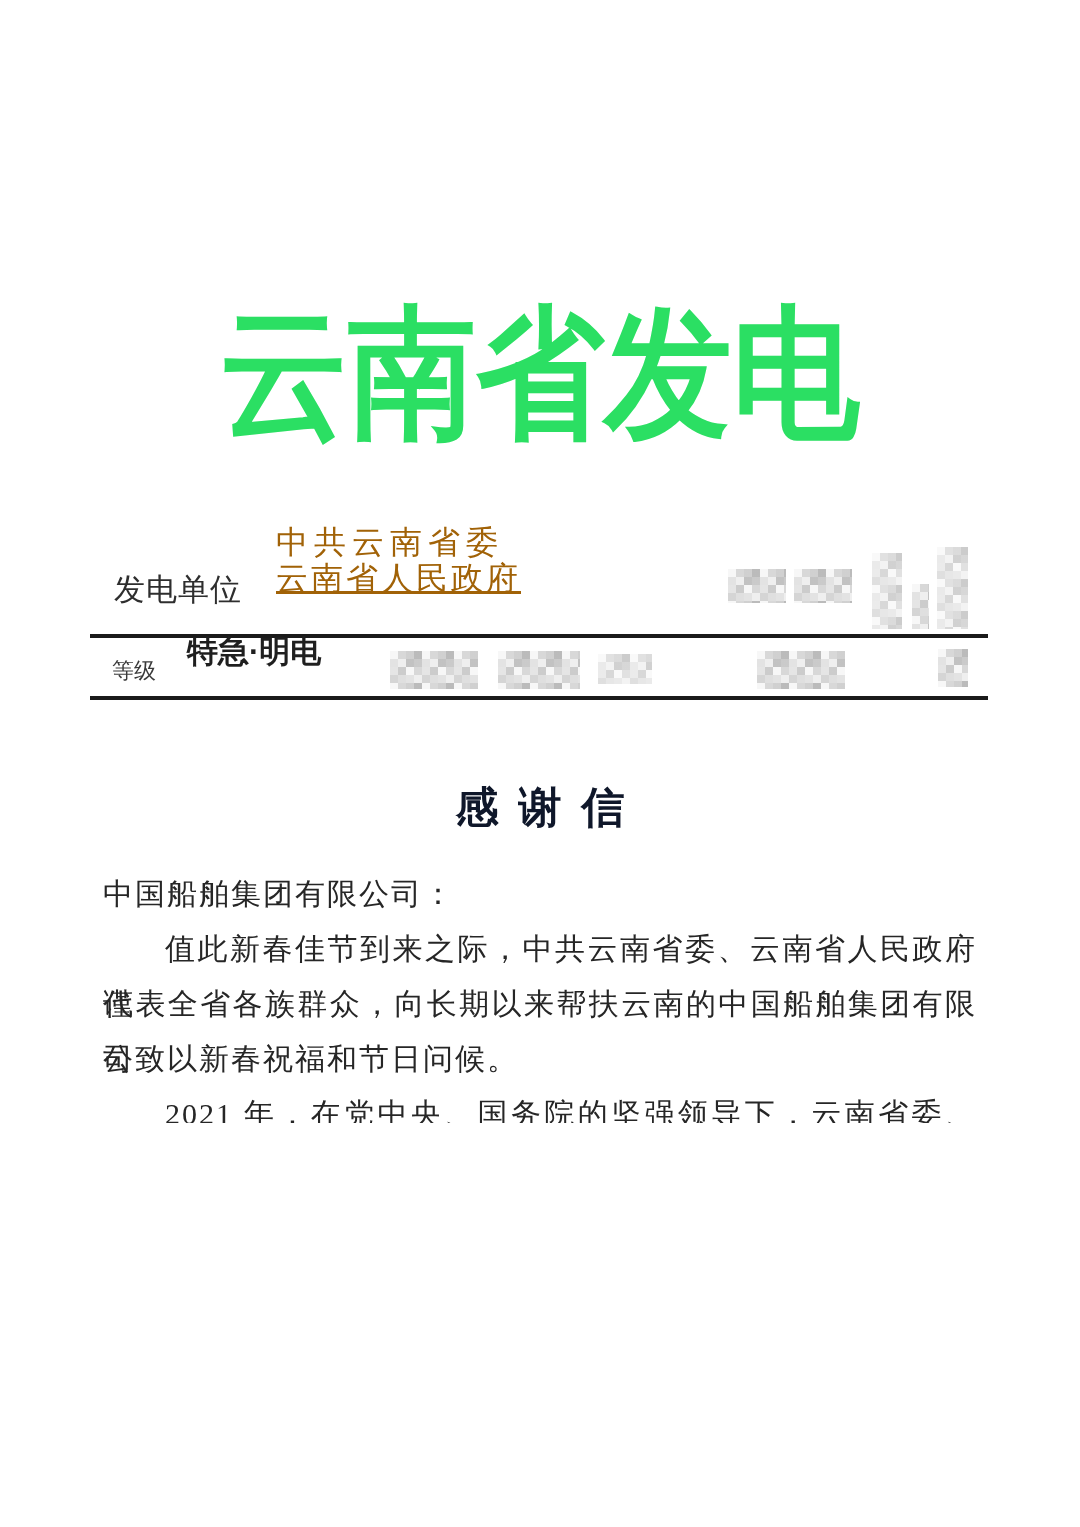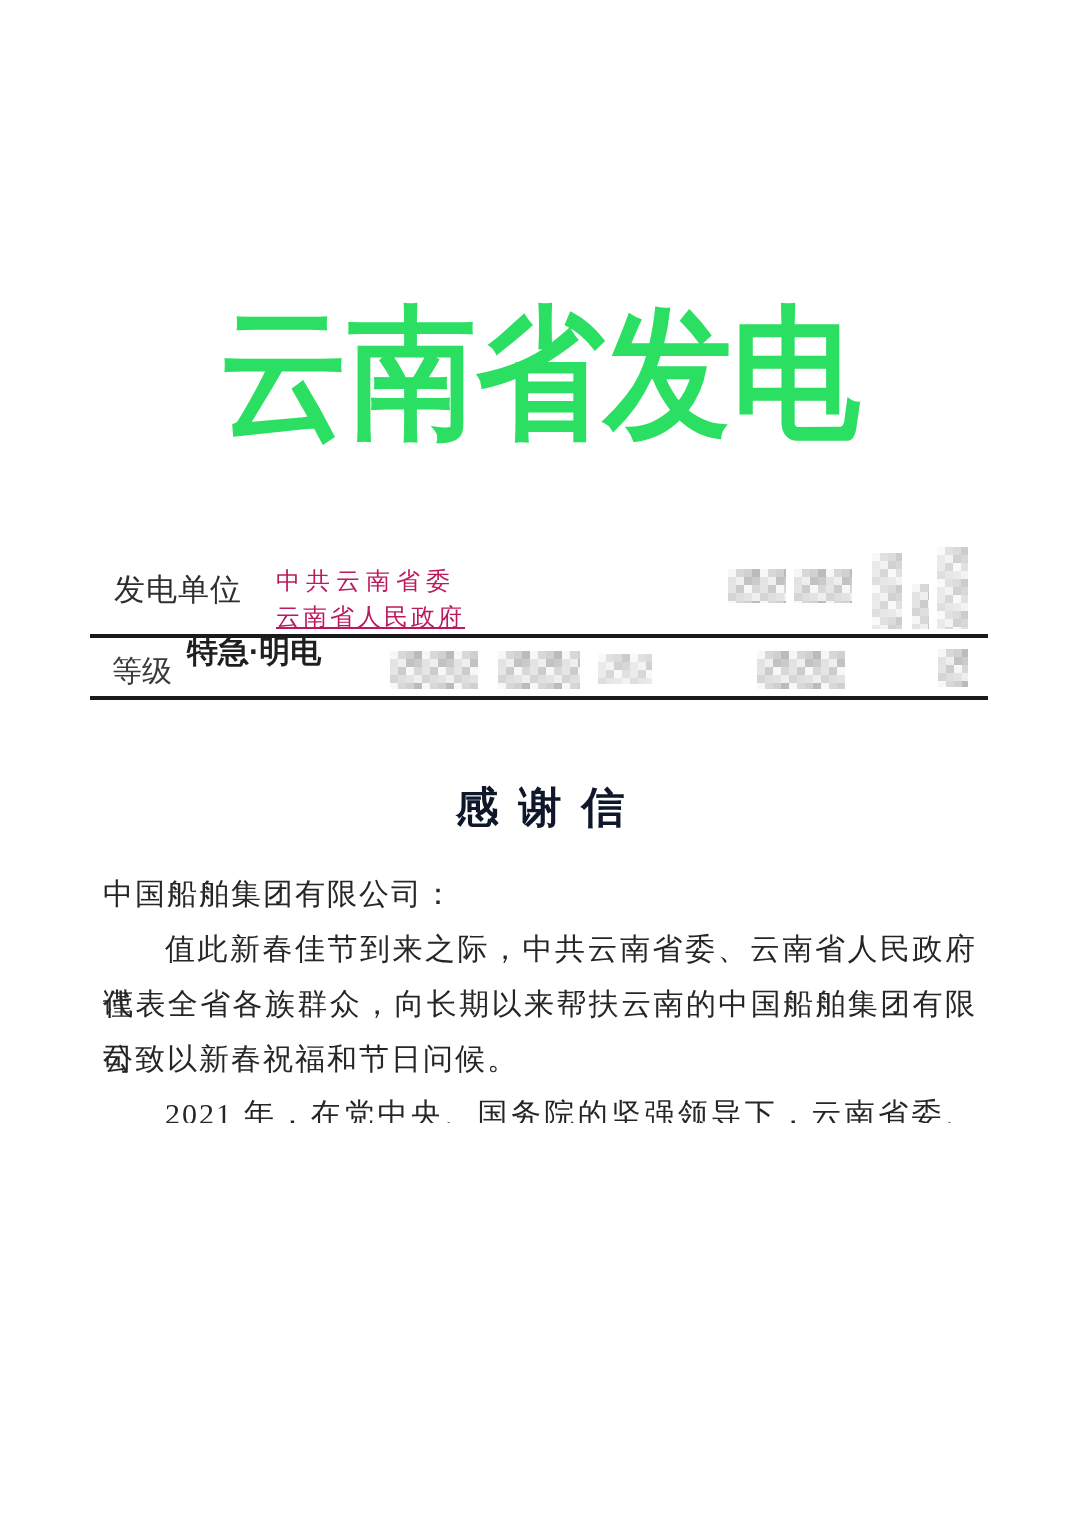--- a/index.html
+++ b/index.html
@@ -27,28 +27,28 @@
   .rule{position:absolute;left:90px;width:898px;height:4px;background:#1a1a1a;}
   #rule-top{top:634px;}
   #rule-mid{top:696px;}
   #rule-bottom{top:1404px;}
   #sender-label{
     position:absolute;left:114px;top:573px;
     font-size:31px;line-height:34px;letter-spacing:1px;
     color:#2e2e2e;white-space:nowrap;text-align:center;
   }
   #sender-lines{
-    position:absolute;left:276px;top:563px;
-    font-size:24px;line-height:36px;color:#be185d;white-space:nowrap;
+    position:absolute;left:276px;top:524px;
+    font-size:32px;line-height:36px;color:#a16207;white-space:nowrap;
   }
   #sender-lines .sline1{letter-spacing:6px;}
   #sender-lines .sline2{letter-spacing:3px;text-decoration:underline;}
   #level-label{
     position:absolute;left:112px;top:654px;
-    font-size:30px;line-height:34px;color:#3a3a3a;white-space:nowrap;
+    font-size:22px;line-height:34px;color:#3a3a3a;white-space:nowrap;
   }
   #level-value{
     position:absolute;left:187px;top:633px;
     font-family:"Liberation Sans","DejaVu Sans",sans-serif;
     font-weight:bold;font-size:31px;line-height:38px;
     letter-spacing:0px;color:#1f1f1f;white-space:nowrap;
   }
   
   .mosaic{
     position:absolute;

